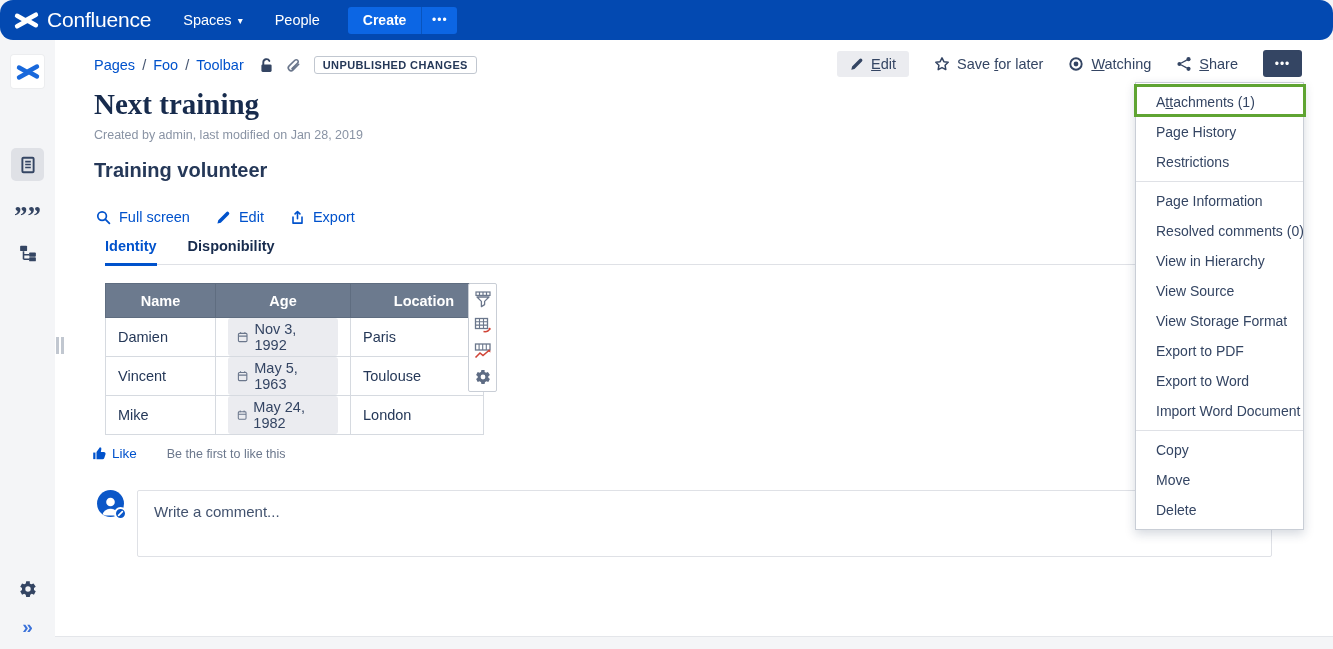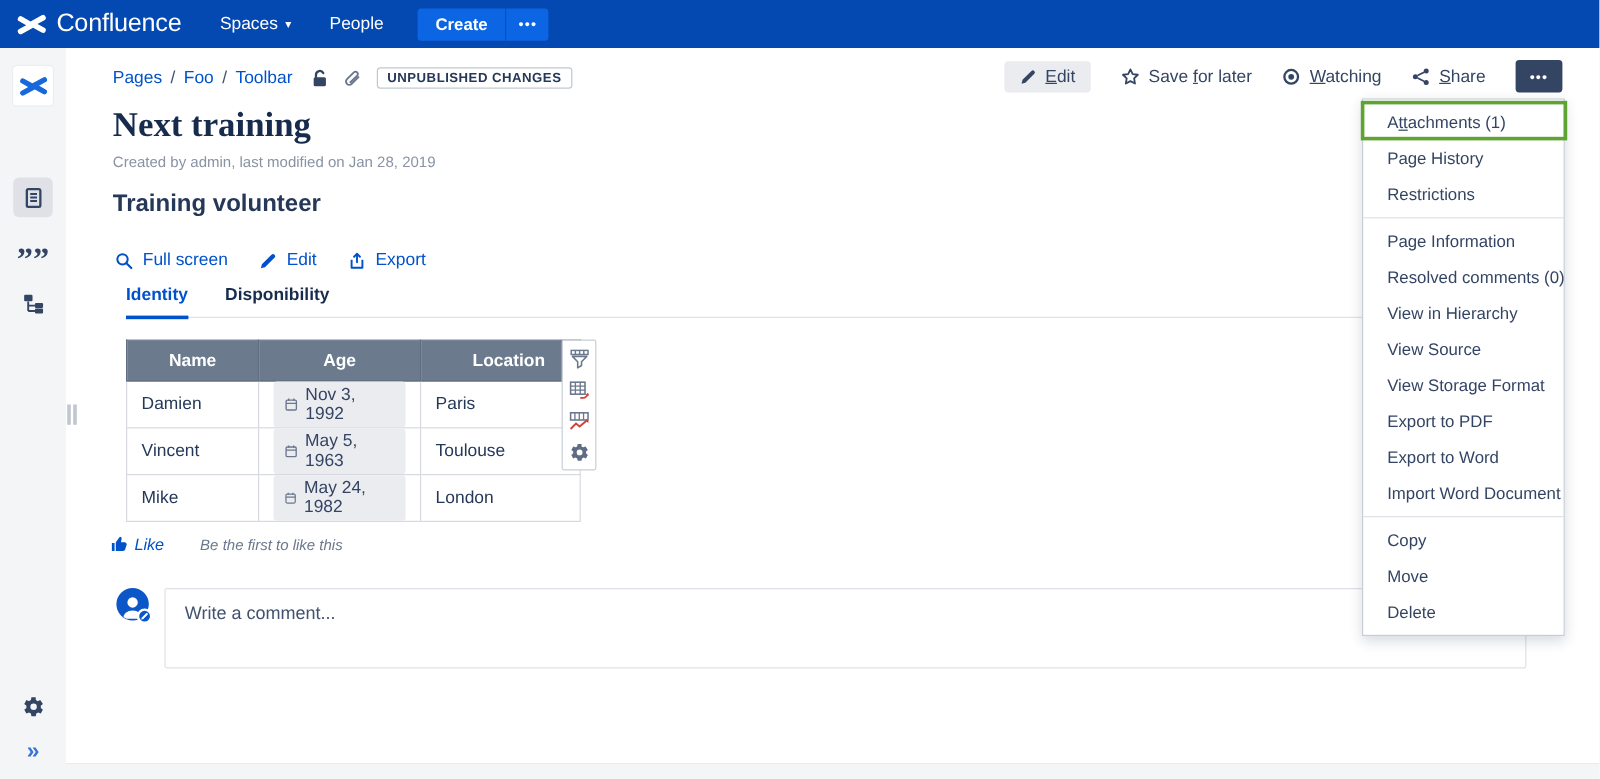--- a/index.html
+++ b/index.html
@@ -1,21 +1,21 @@
 <!DOCTYPE html>
 <html><head>
 <meta charset="utf-8">
 <style>
   * { margin:0; padding:0; box-sizing:border-box; }
   html,body { width:1333px; height:649px; }
   body { font-family:"Liberation Sans", sans-serif; background:#f4f5f7; overflow:hidden; position:relative; }
   #app { position:absolute; inset:0; }
 
   
-  .topbar { position:absolute; top:0; left:0; width:1333px; height:40px; background:#0349b1; display:flex; align-items:center; z-index:30; }
+  .topbar { position:absolute; top:0; left:0; width:1333px; height:40px; background:#0349b1; display:flex; align-items:center; z-index:30;border-radius:13px; }
   .brand { display:flex; align-items:center; gap:8px; margin-left:14px; color:#fff; cursor:pointer; }
   .brand-name { font-size:21px; font-weight:500; letter-spacing:-0.2px; }
   .topnav { display:flex; align-items:flex-start; color:#fff; font-size:14.5px; }
   .topnav-item { margin-left:32px; display:flex; align-items:center; gap:6px; cursor:pointer; }
   .chev { font-size:10px; }
   .create-group { display:flex; margin-left:28px; }
   .btn-create { background:#0c66e4; color:#fff; font-weight:700; font-size:14px; border:none; height:27px; padding:0 15px; border-radius:3px 0 0 3px; cursor:pointer; }
   .btn-create-more { background:#0c66e4; color:#fff; border:none; border-left:1px solid #0854be; height:27px; width:36px; border-radius:0 3px 3px 0; font-size:12px; letter-spacing:1px; cursor:pointer; }
   .topbar-right { position:absolute; right:0; top:0; height:40px; display:flex; align-items:center; }
   .searchbox { position:relative; width:219px; height:26px; margin-right:20px; }
@@ -70,21 +70,21 @@
   .data-table { position:absolute; left:50px; top:243px; border-collapse:collapse; font-size:14.5px; }
   .data-table th { background:#6c7a8e; color:#fff; font-weight:700; text-align:center; height:34px; border:1px solid #5f6d80; }
   .data-table th.c-name { width:110px; } .data-table th.c-age { width:135px; } .data-table th.c-loc { width:133px;padding-left:14px; }
   .data-table td { border:1px solid #d6dae0; height:35px; padding:0 12px; color:#253858; background:#fff; }
   .date-pill { display:inline-flex; align-items:center; gap:6px; background:#ebecf0; border-radius:3px; padding:3px 9px; color:#344563; cursor:pointer; }
   .date-pill svg { color:#6b778c; }
 
   .table-tools { position:absolute; left:413px; top:243px; width:29px; background:#fff; border:1px solid #c9ced6; border-radius:2px; display:flex; flex-direction:column; align-items:center; padding:5px 0; gap:7px; }
   .tool-btn { width:19px; height:19px; display:flex; align-items:center; justify-content:center; cursor:pointer; color:#6b778c; }
 
-  .like-row { position:absolute; left:37px; top:406px; display:flex; align-items:center;font-style:italic; }
+  .like-row { position:absolute; left:37px; top:406px; display:flex; align-items:center; }
   .like-link { display:flex; align-items:center; gap:5px; color:#0052cc; font-size:13.5px; cursor:pointer; }
   .like-hint { margin-left:30px; color:#6b778c; font-size:12.5px; }
 
   .comment-row { position:absolute; left:42px; top:450px; display:flex; }
   .comment-avatar { position:relative; width:27px; height:27px; border-radius:50%; background:#0b57c8; color:#fff; display:flex; align-items:flex-end; justify-content:center; overflow:visible; }
   .comment-avatar .person { width:23px; height:23px; overflow:hidden; border-radius:50%; }
   .badge-pencil { position:absolute; right:-3px; bottom:-3px; width:13px; height:13px; border-radius:50%; background:#0b57c8; border:2px solid #fff; color:#fff; display:flex; align-items:center; justify-content:center; }
   .comment-box { margin-left:13px; width:1135px; height:67px; border:1px solid #dfe1e6; border-radius:2px; background:#fff; }
   .comment-box textarea { width:100%; height:100%; border:none; outline:none; resize:none; font-family:inherit; font-size:15px; padding:12px 16px; color:#42526e; background:transparent; }
   .comment-box textarea::placeholder { color:#42526e; opacity:1; }

